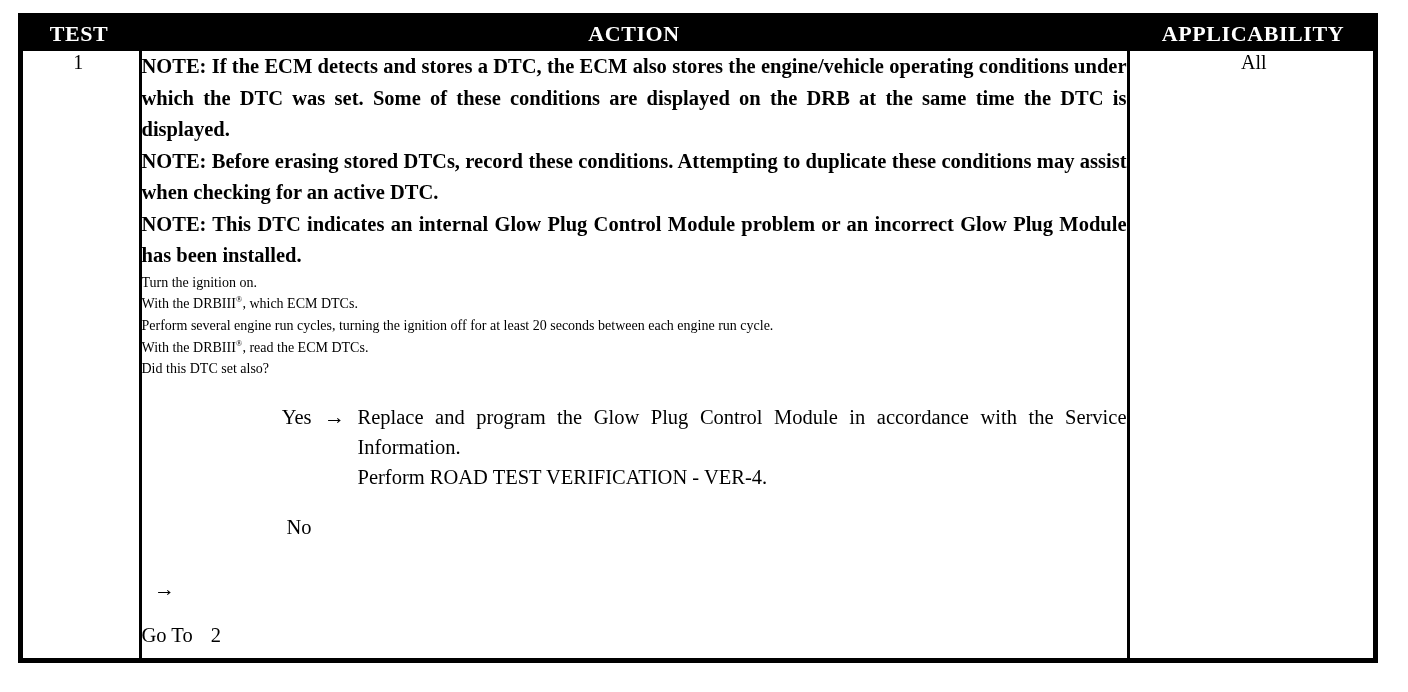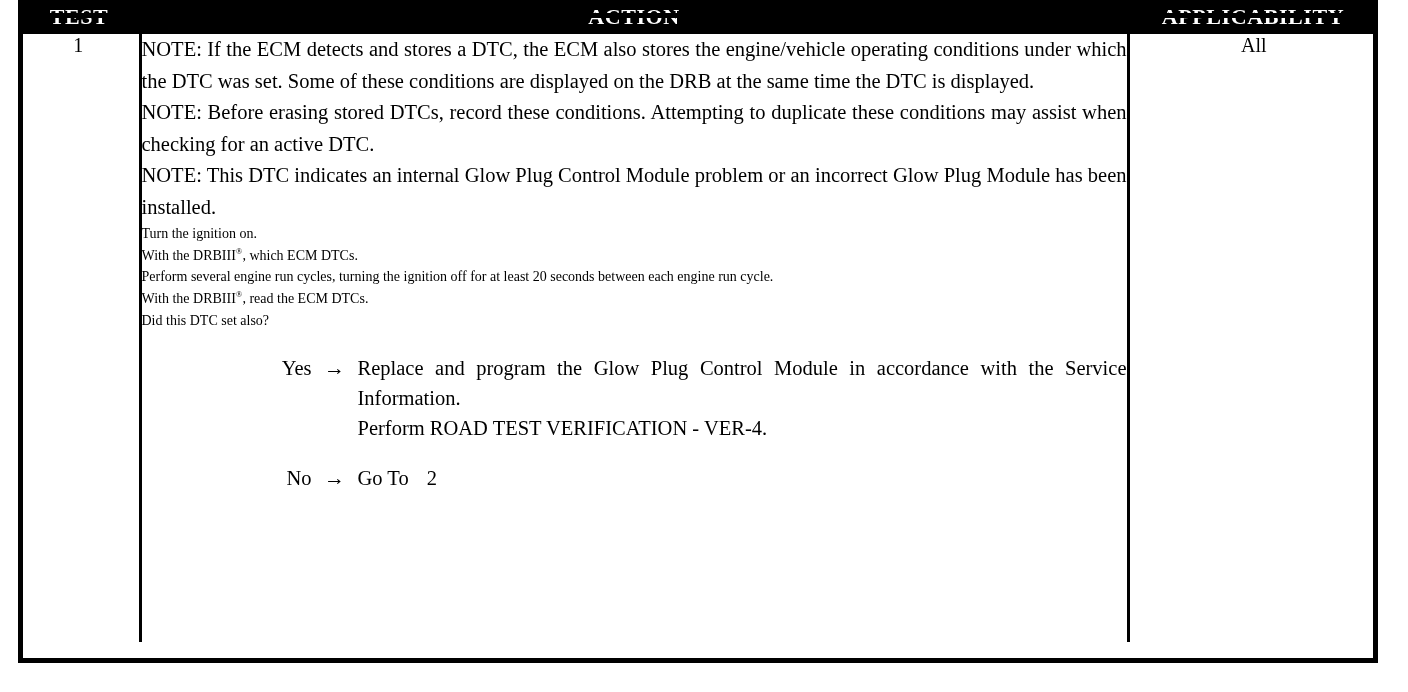--- a/index.html
+++ b/index.html
@@ -19,21 +19,21 @@
     position: relative;
     width: 1408px;
     height: 692px;
     background: #ffffff;
   }
 
   
   .dtc-table {
     position: absolute;
     left: 18px;
-    top: 0;
+    top: 17px;
     width: 1360px;
     border-collapse: collapse;
     table-layout: fixed;
     background: #ffffff;
   }
 
   .dtc-table td, .dtc-table th {
     padding: 0;
     margin: 0;
     vertical-align: top;
@@ -86,21 +86,21 @@
   }
   .cell-appl {
     width: 250px;
     text-align: center;
     font-size: 20px;
     padding-top: 10px;
   }
 
   
   .note {
-    font-weight: normal;
+    font-weight: bold;
     font-size: 20.5px;
     line-height: 1.54;
     text-align: justify;
     text-justify: inter-word;
     margin: 0 0 0 0;
   }
   .note + .note { margin-top: 0; }
 
   .step {
     font-weight: normal;
@@ -122,21 +122,21 @@
   .branches {
     margin-top: 22px;
     font-size: 20.5px;
     line-height: 1.47;
   }
   .branch {
     display: flex;
     align-items: flex-start;
     margin-bottom: 20px;
   }
-  .branch:last-child { margin-bottom: 0; }
+  .branch:last-child { margin-bottom: 0; flex-direction: column; }
 
   .branch-label {
     width: 62px;
     flex: 0 0 62px;
     text-align: right;
     padding-left: 108px;
     box-sizing: content-box;
     white-space: nowrap;
   }
   .branch-arrow {

